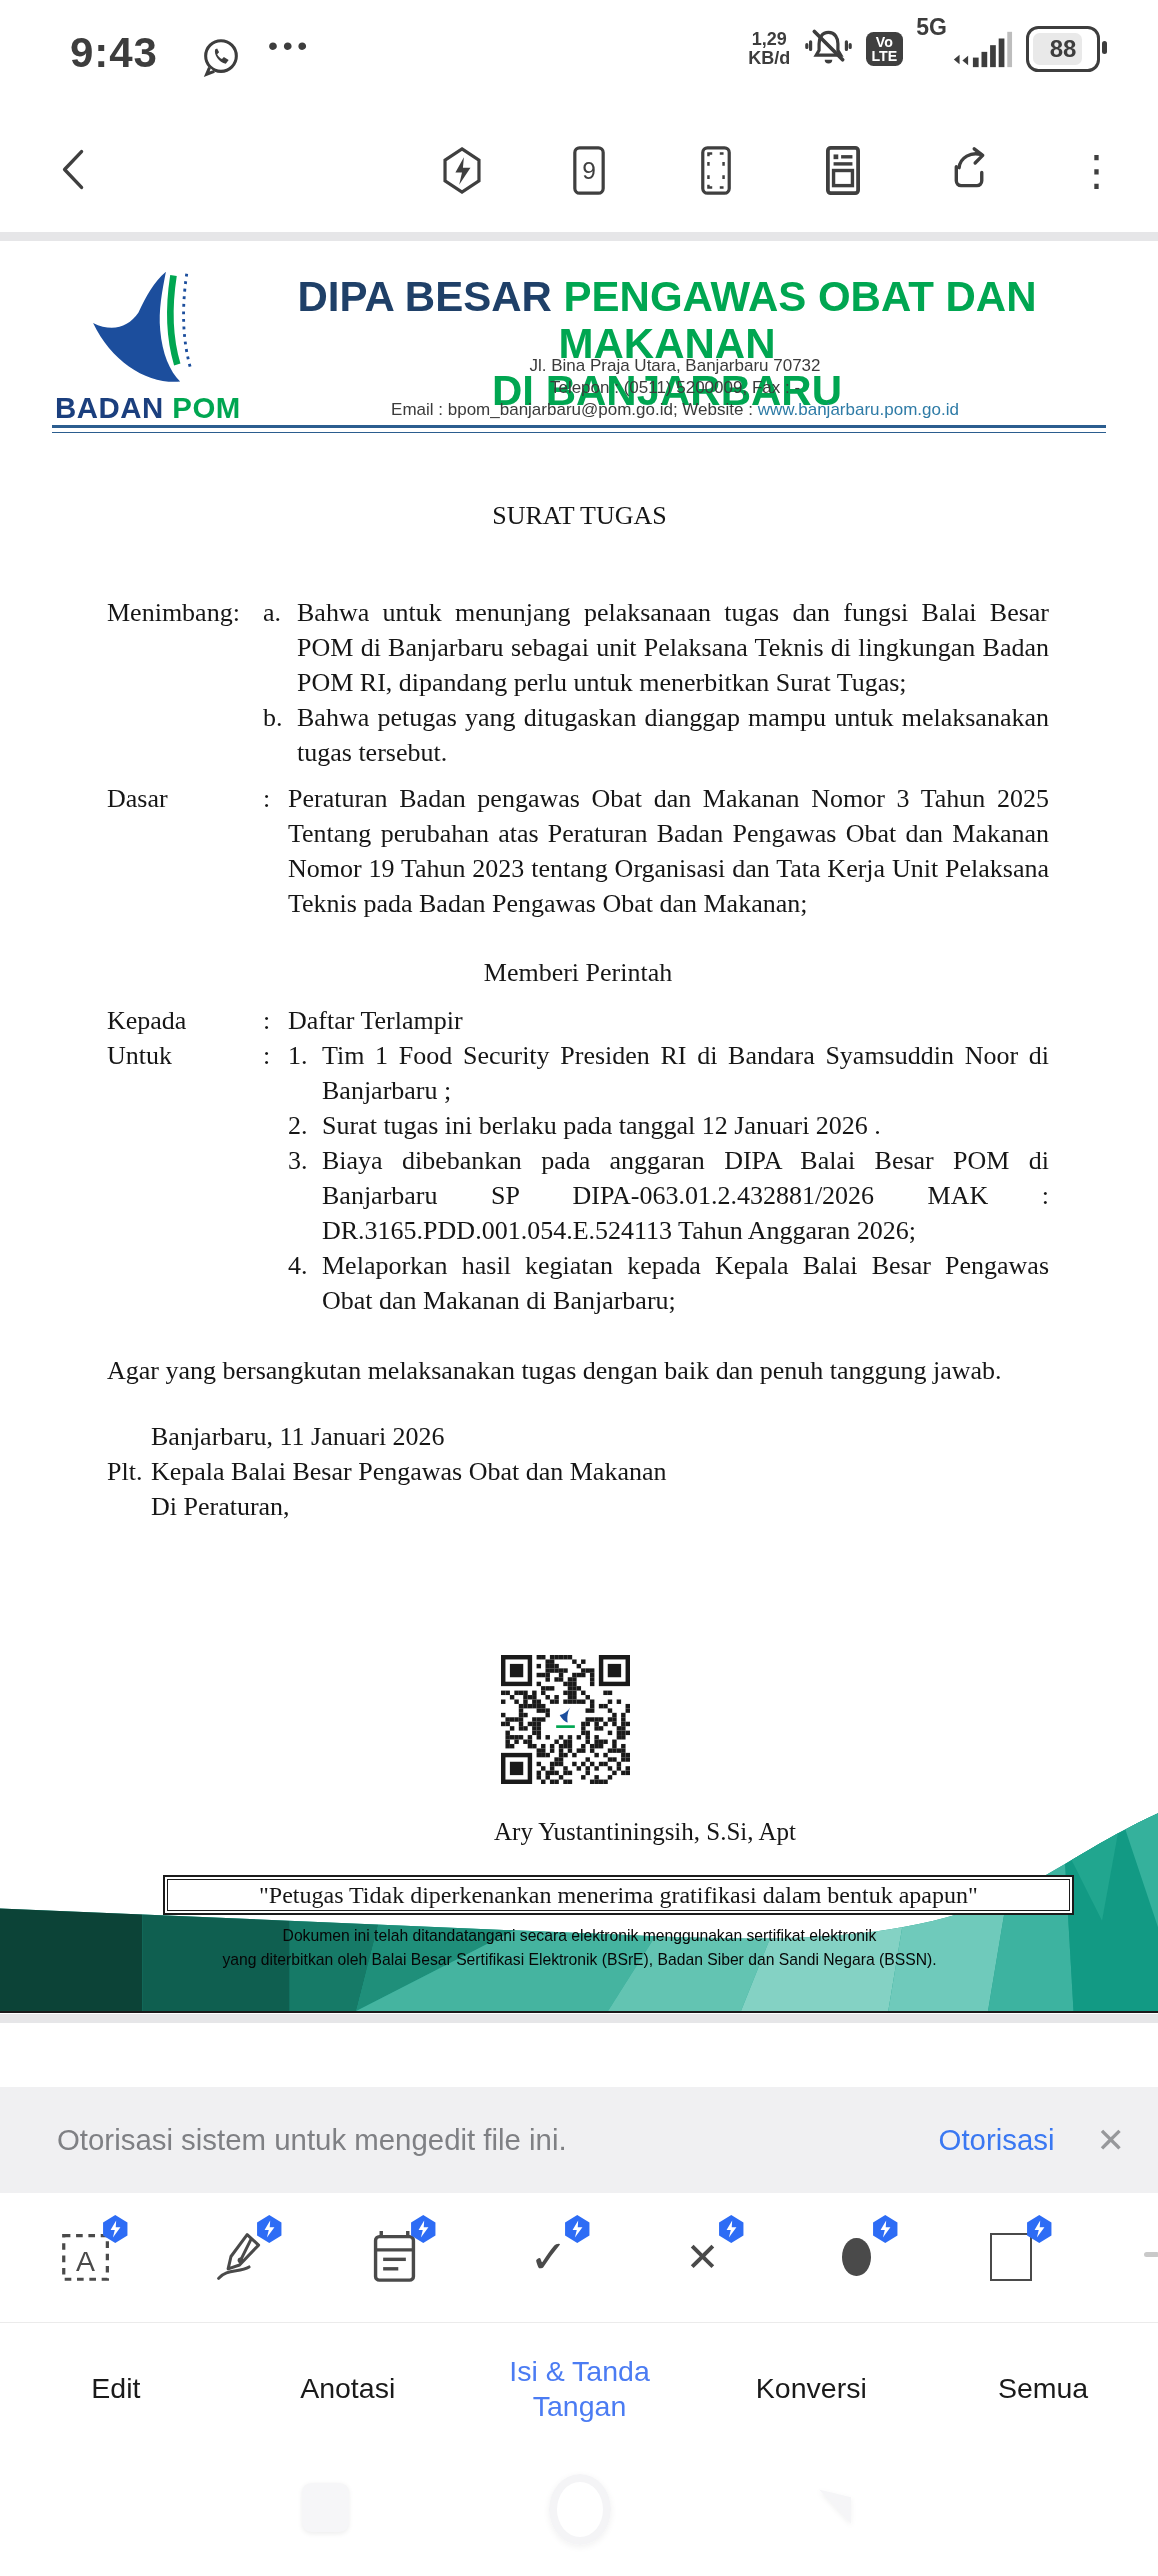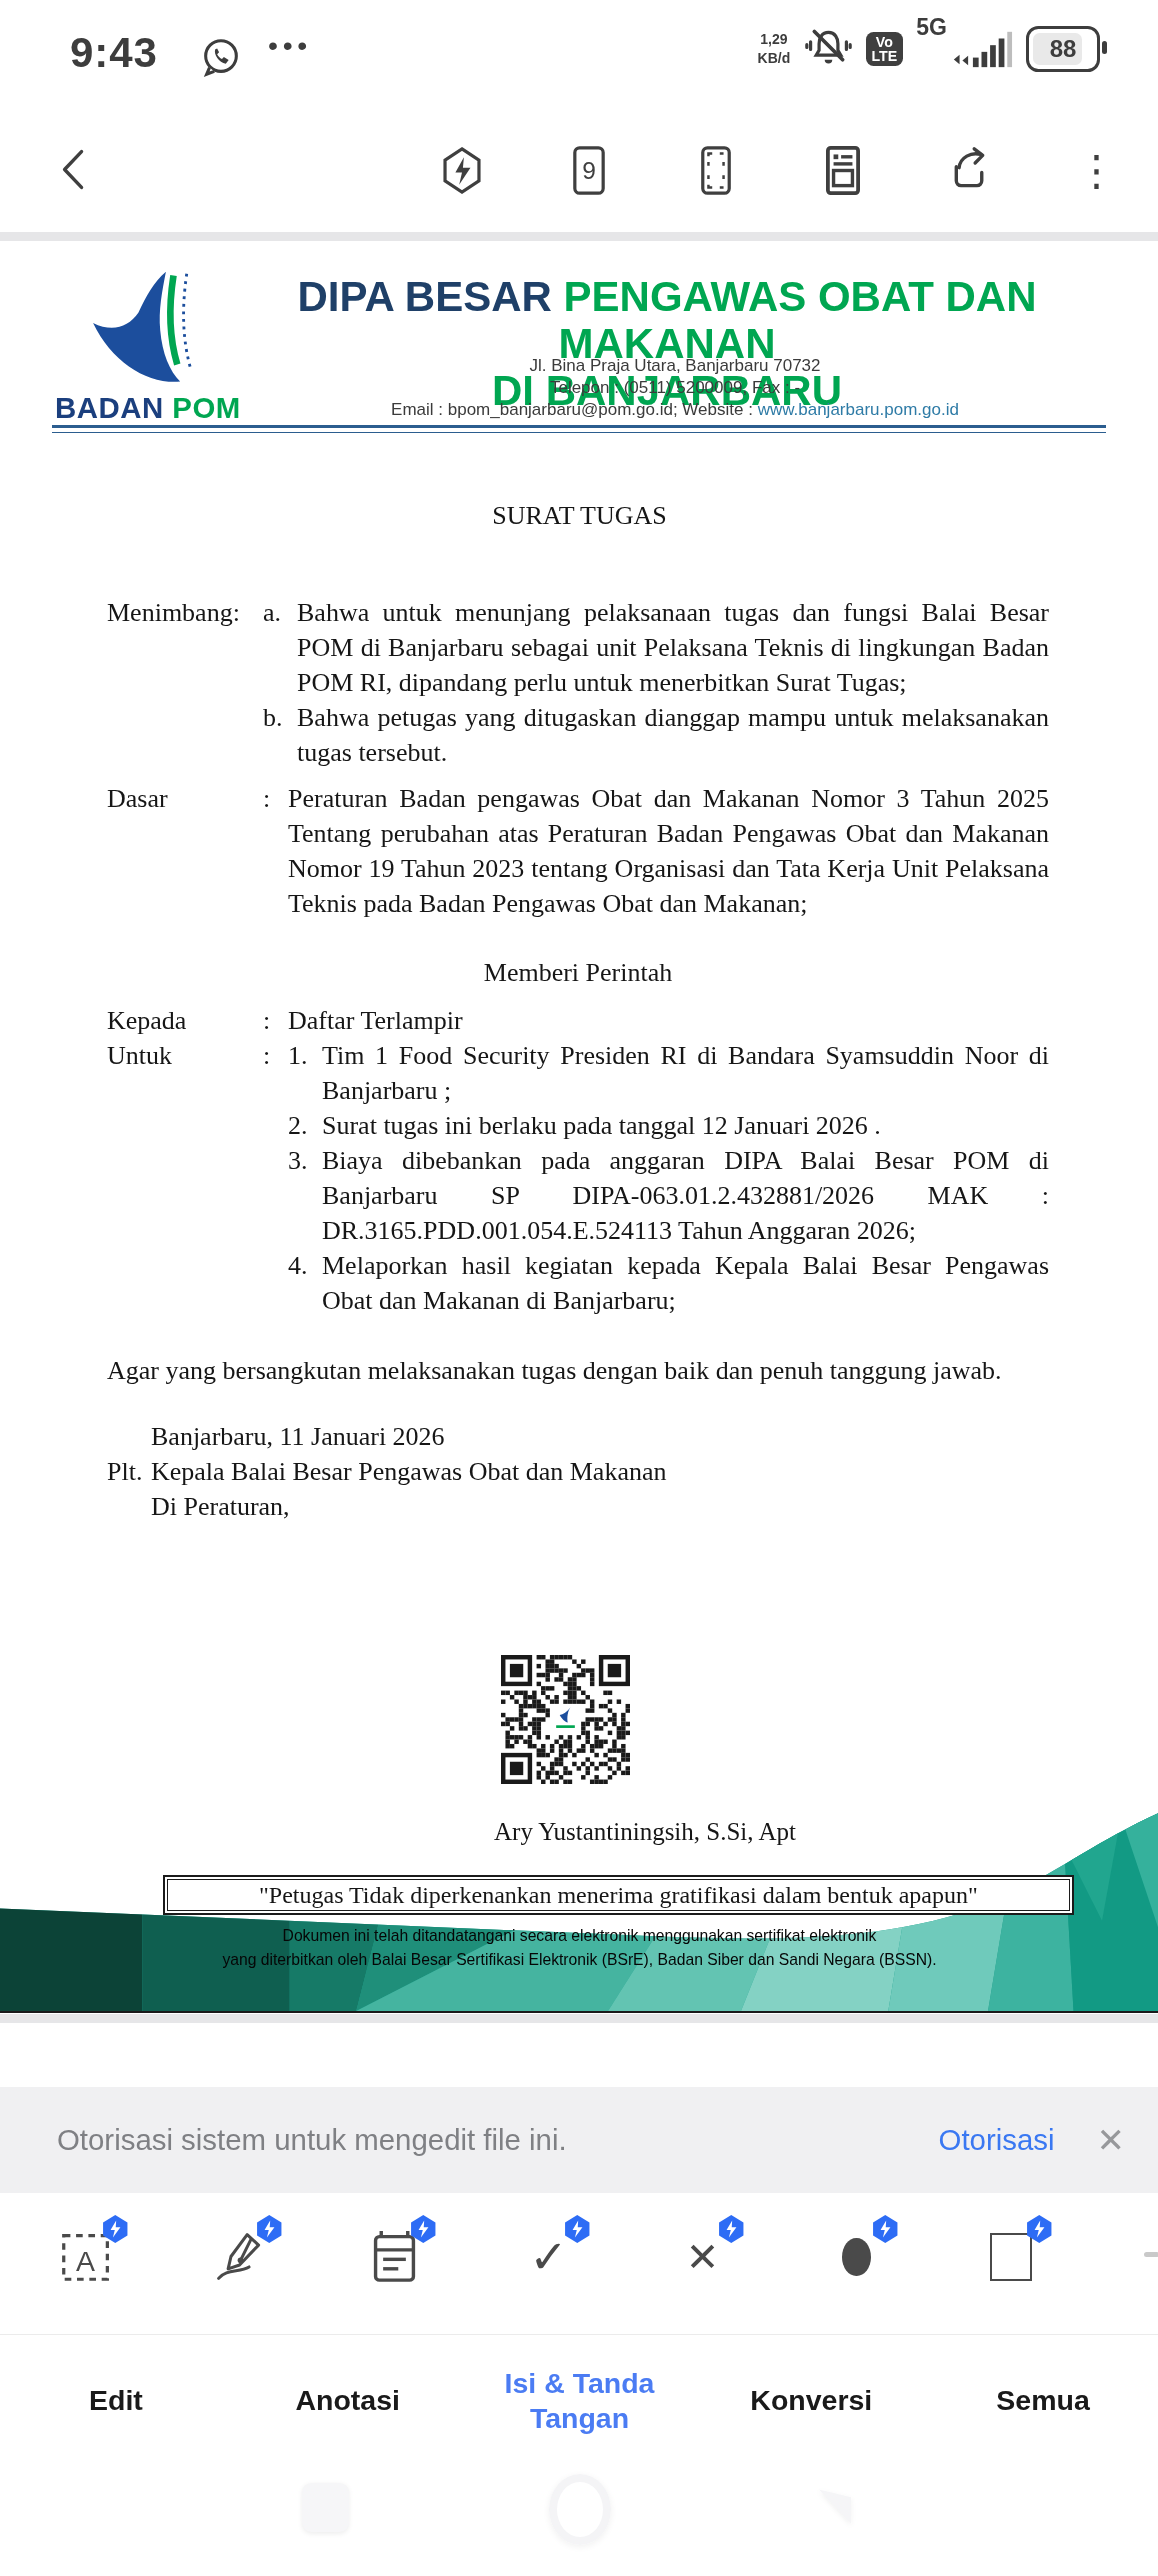--- a/index.html
+++ b/index.html
@@ -5,21 +5,21 @@
   html,body{margin:0;padding:0;background:#fff;}
   .screen{position:relative;width:1159px;height:2576px;overflow:hidden;background:#fff;
           font-family:"Liberation Sans",sans-serif;}
 
   
   .statusbar{position:absolute;left:0;top:0;width:1159px;height:109px;background:#fff;}
   .sb-time{position:absolute;left:70px;top:28.5px;font-size:42px;font-weight:600;color:#3d3d3d;letter-spacing:0.9px;}
   .sb-wa{position:absolute;left:198px;top:34px;}
   .sb-dots{position:absolute;left:268px;top:28.5px;font-size:28.5px;color:#3d3d3d;letter-spacing:4.7px;}
   .sb-right{position:absolute;right:59px;top:23px;display:flex;align-items:center;gap:13.3px;}
-  .sb-rate{font-size:14px;line-height:19px;font-weight:700;color:#3d3d3d;text-align:center;}
+  .sb-rate{font-size:18px;line-height:19px;font-weight:700;color:#3d3d3d;text-align:center;}
   .volte{background:#3f3f3f;color:#fff;border-radius:7.6px;padding:2.8px 5.7px;font-size:14.2px;line-height:14.2px;font-weight:700;text-align:center;}
   .sb-net{display:flex;align-items:flex-start;gap:2.8px;}
   .sb-5g{font-size:23px;font-weight:700;color:#3d3d3d;position:relative;top:-13.3px;}
   .battery{position:relative;width:68px;height:40px;border:3.3px solid #3d3d3d;border-radius:12.3px;
            display:flex;align-items:center;justify-content:center;background:#fff;}
   .battery .fill{position:absolute;left:3.8px;top:3.8px;bottom:3.8px;width:49px;background:#e9e9e9;border-radius:6.6px;}
   .battery .pct{position:relative;font-size:24px;font-weight:600;color:#3d3d3d;}
   .battery .nub{position:absolute;right:-9.5px;top:12.3px;width:4.7px;height:12.3px;background:#3d3d3d;border-radius:2.8px;}
 
   
@@ -91,22 +91,22 @@
   .toolsrow{position:absolute;left:0;top:106px;width:1159px;height:127px;background:#fff;
             display:flex;align-items:center;gap:95px;padding-left:57px;box-sizing:border-box;}
   .tool{position:relative;width:59px;height:63px;display:flex;align-items:center;justify-content:center;}
   .badge{position:absolute;top:-11.4px;right:-13.3px;width:28.5px;height:30px;}
   .gl{font-size:46px;color:#4a4a4a;line-height:46px;font-family:"DejaVu Sans",sans-serif;}
   .gl.x{font-size:40px;}
   .dotshape{width:28.5px;height:38px;background:#4a4a4a;border-radius:50%;}
   .rectshape{width:38px;height:44px;border:2.8px solid #4a4a4a;}
   .more-dash{position:absolute;right:0;top:59px;width:15px;height:4.7px;background:#c9c9c9;border-radius:2.8px;}
 
-  .tabsrow{position:absolute;left:0;top:247px;width:1159px;height:131px;border-top:0.9px solid #ebebeb;
-           display:flex;align-items:center;font-weight:bold;}
+  .tabsrow{position:absolute;left:0;top:235px;width:1159px;height:131px;border-top:0.9px solid #ebebeb;
+           display:flex;align-items:center;}
   .tab{width:20%;text-align:center;font-size:28.5px;line-height:35px;color:#1a1a1a;padding:0 21px;box-sizing:border-box;}
   .tab.active{color:#4b7cf3;}
 
   .navhints{position:absolute;left:0;top:366px;width:1159px;height:123px;}
   .nh-square{position:absolute;left:302px;top:30px;width:47px;height:49px;background:#f6f6f8;border-radius:9.5px;
              box-shadow:0 1.9px 5.7px rgba(0,0,0,.07);}
   .nh-circle{position:absolute;left:549px;top:21px;width:46px;height:55px;border:8.5px solid #f4f4f6;border-radius:50%;
              box-shadow:0 1.9px 7.6px rgba(0,0,0,.06);}
   .nh-back{position:absolute;left:813px;top:28.5px;width:44px;height:53px;}
 </style>

